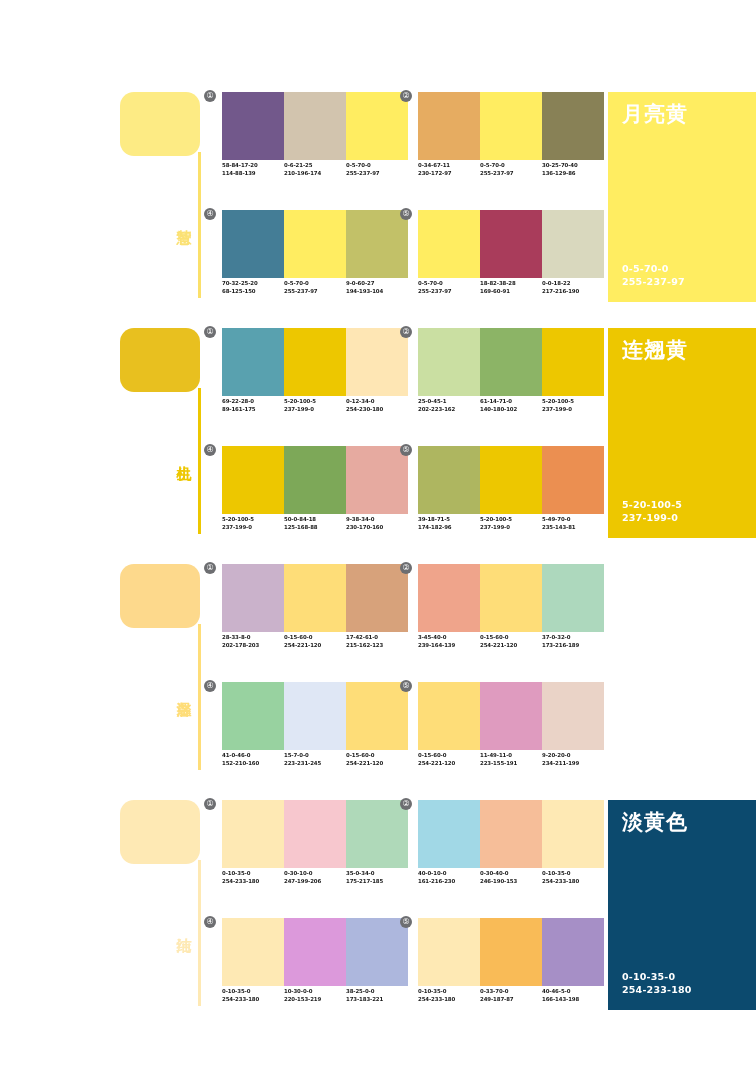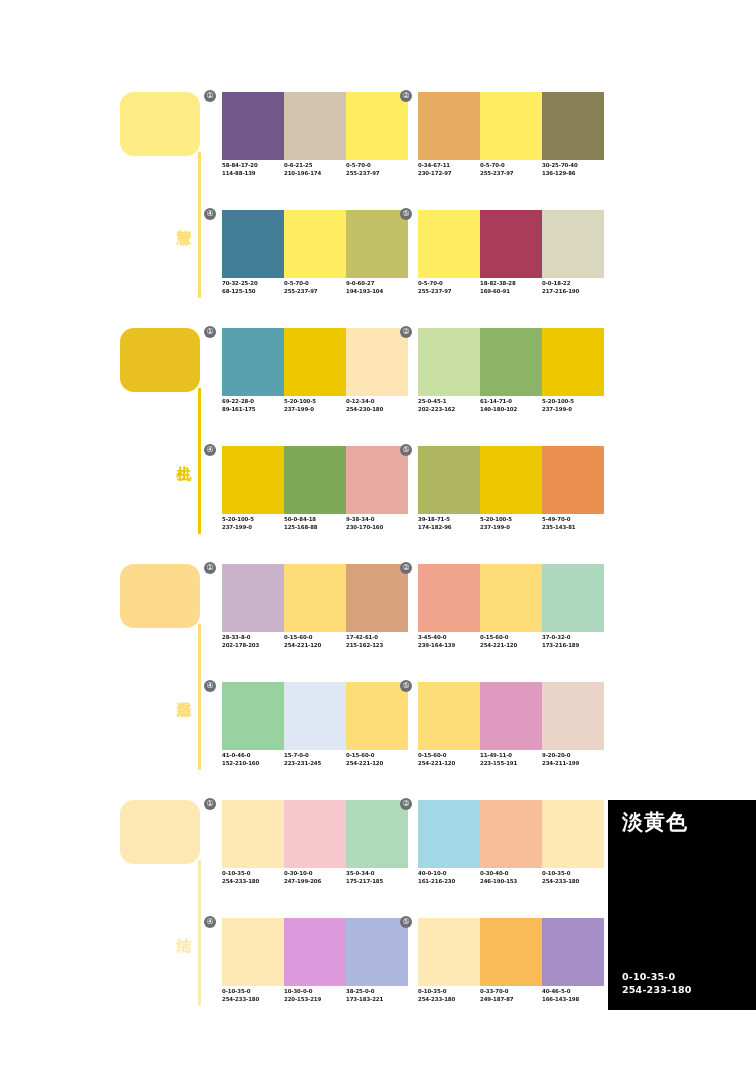--- a/index.html
+++ b/index.html
@@ -224,20 +224,27 @@
           <div class="code-col">
             <div>18-82-38-28</div>
             <div>169-60-91</div>
           </div>
           <div class="code-col">
             <div>0-0-18-22</div>
             <div>217-216-190</div>
           </div>
         </div>
       </div>
+      <div class="feature" style="background: rgb(255, 237, 97);">
+        <div class="feature-name">月亮黄</div>
+        <div class="feature-codes">
+          <div>0-5-70-0</div>
+          <div>255-237-97</div>
+        </div>
+      </div>
     </div>
     <div class="section" style="top: 324px;">
       <div class="mood-block" style="background: rgb(232, 192, 31);"></div>
       <div class="mood-rule" style="background: rgb(237, 199, 0);"></div>
       <div class="mood-label" style="color: rgb(237, 199, 0);">生机</div>
       <div class="group" style="left: 222px; top: 4px;">
         <div class="grp-num">①</div>
         <div class="swatches">
           <div class="swatch" style="background: rgb(89, 161, 175);"></div>
           <div class="swatch" style="background: rgb(237, 199, 0);"></div>
@@ -317,20 +324,27 @@
           <div class="code-col">
             <div>5-20-100-5</div>
             <div>237-199-0</div>
           </div>
           <div class="code-col">
             <div>5-49-70-0</div>
             <div>235-143-81</div>
           </div>
         </div>
       </div>
+      <div class="feature" style="background: rgb(237, 199, 0);">
+        <div class="feature-name">连翘黄</div>
+        <div class="feature-codes">
+          <div>5-20-100-5</div>
+          <div>237-199-0</div>
+        </div>
+      </div>
     </div>
     <div class="section" style="top: 560px;">
       <div class="mood-block" style="background: rgb(253, 217, 140);"></div>
       <div class="mood-rule" style="background: rgb(254, 221, 120);"></div>
       <div class="mood-label" style="color: rgb(254, 221, 120);">温馨</div>
       <div class="group" style="left: 222px; top: 4px;">
         <div class="grp-num">①</div>
         <div class="swatches">
           <div class="swatch" style="background: rgb(202, 178, 203);"></div>
           <div class="swatch" style="background: rgb(254, 221, 120);"></div>
@@ -503,21 +517,21 @@
           <div class="code-col">
             <div>0-33-70-0</div>
             <div>249-187-87</div>
           </div>
           <div class="code-col">
             <div>40-46-5-0</div>
             <div>166-143-198</div>
           </div>
         </div>
       </div>
-      <div class="feature" style="background: #000000;">
+      <div class="feature" style="background: #0c4a6e;">
         <div class="feature-name">淡黄色</div>
         <div class="feature-codes">
           <div>0-10-35-0</div>
           <div>254-233-180</div>
         </div>
       </div>
     </div>
   </div>
 
 </body></html>

